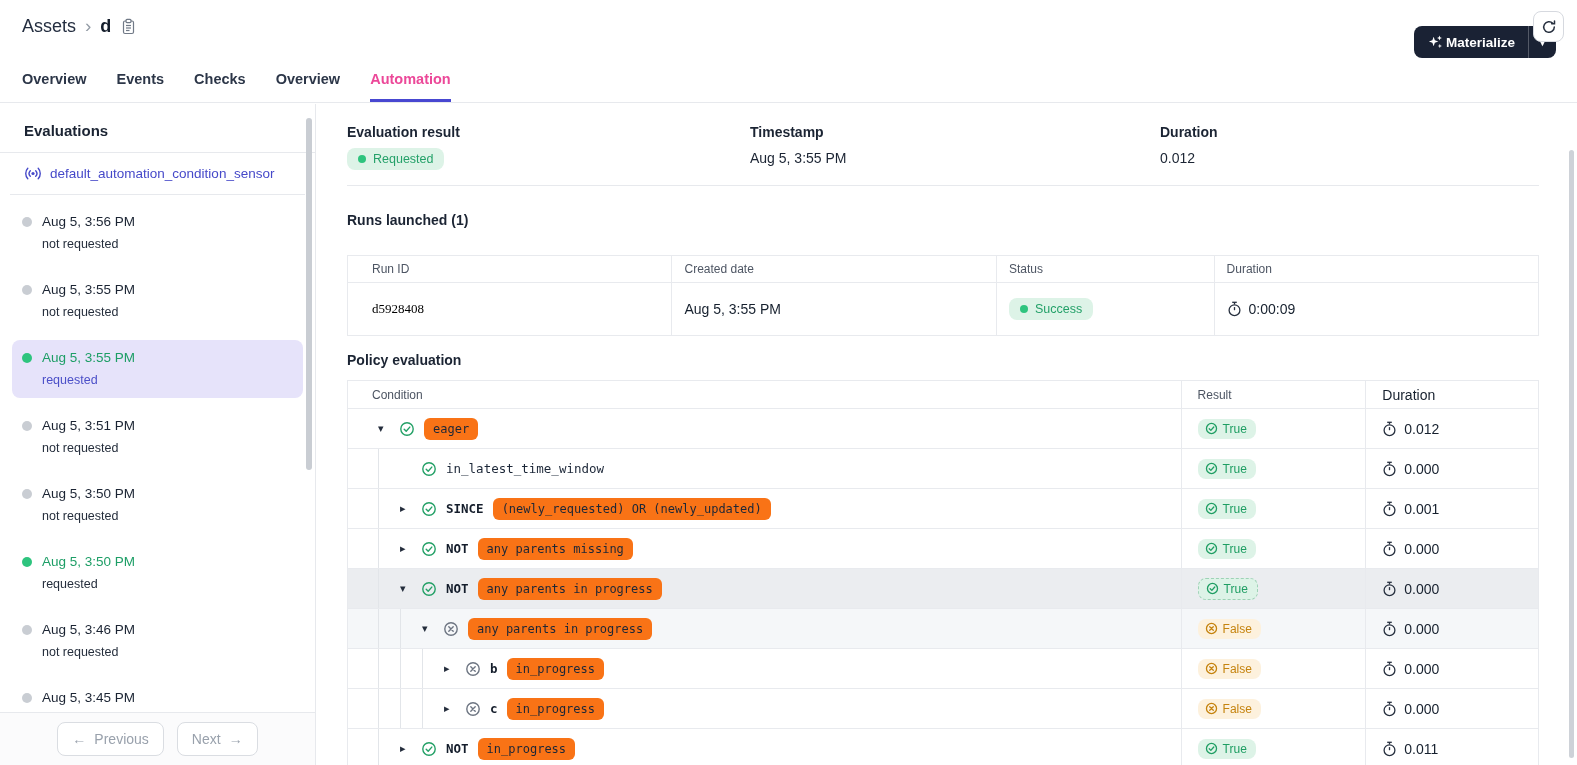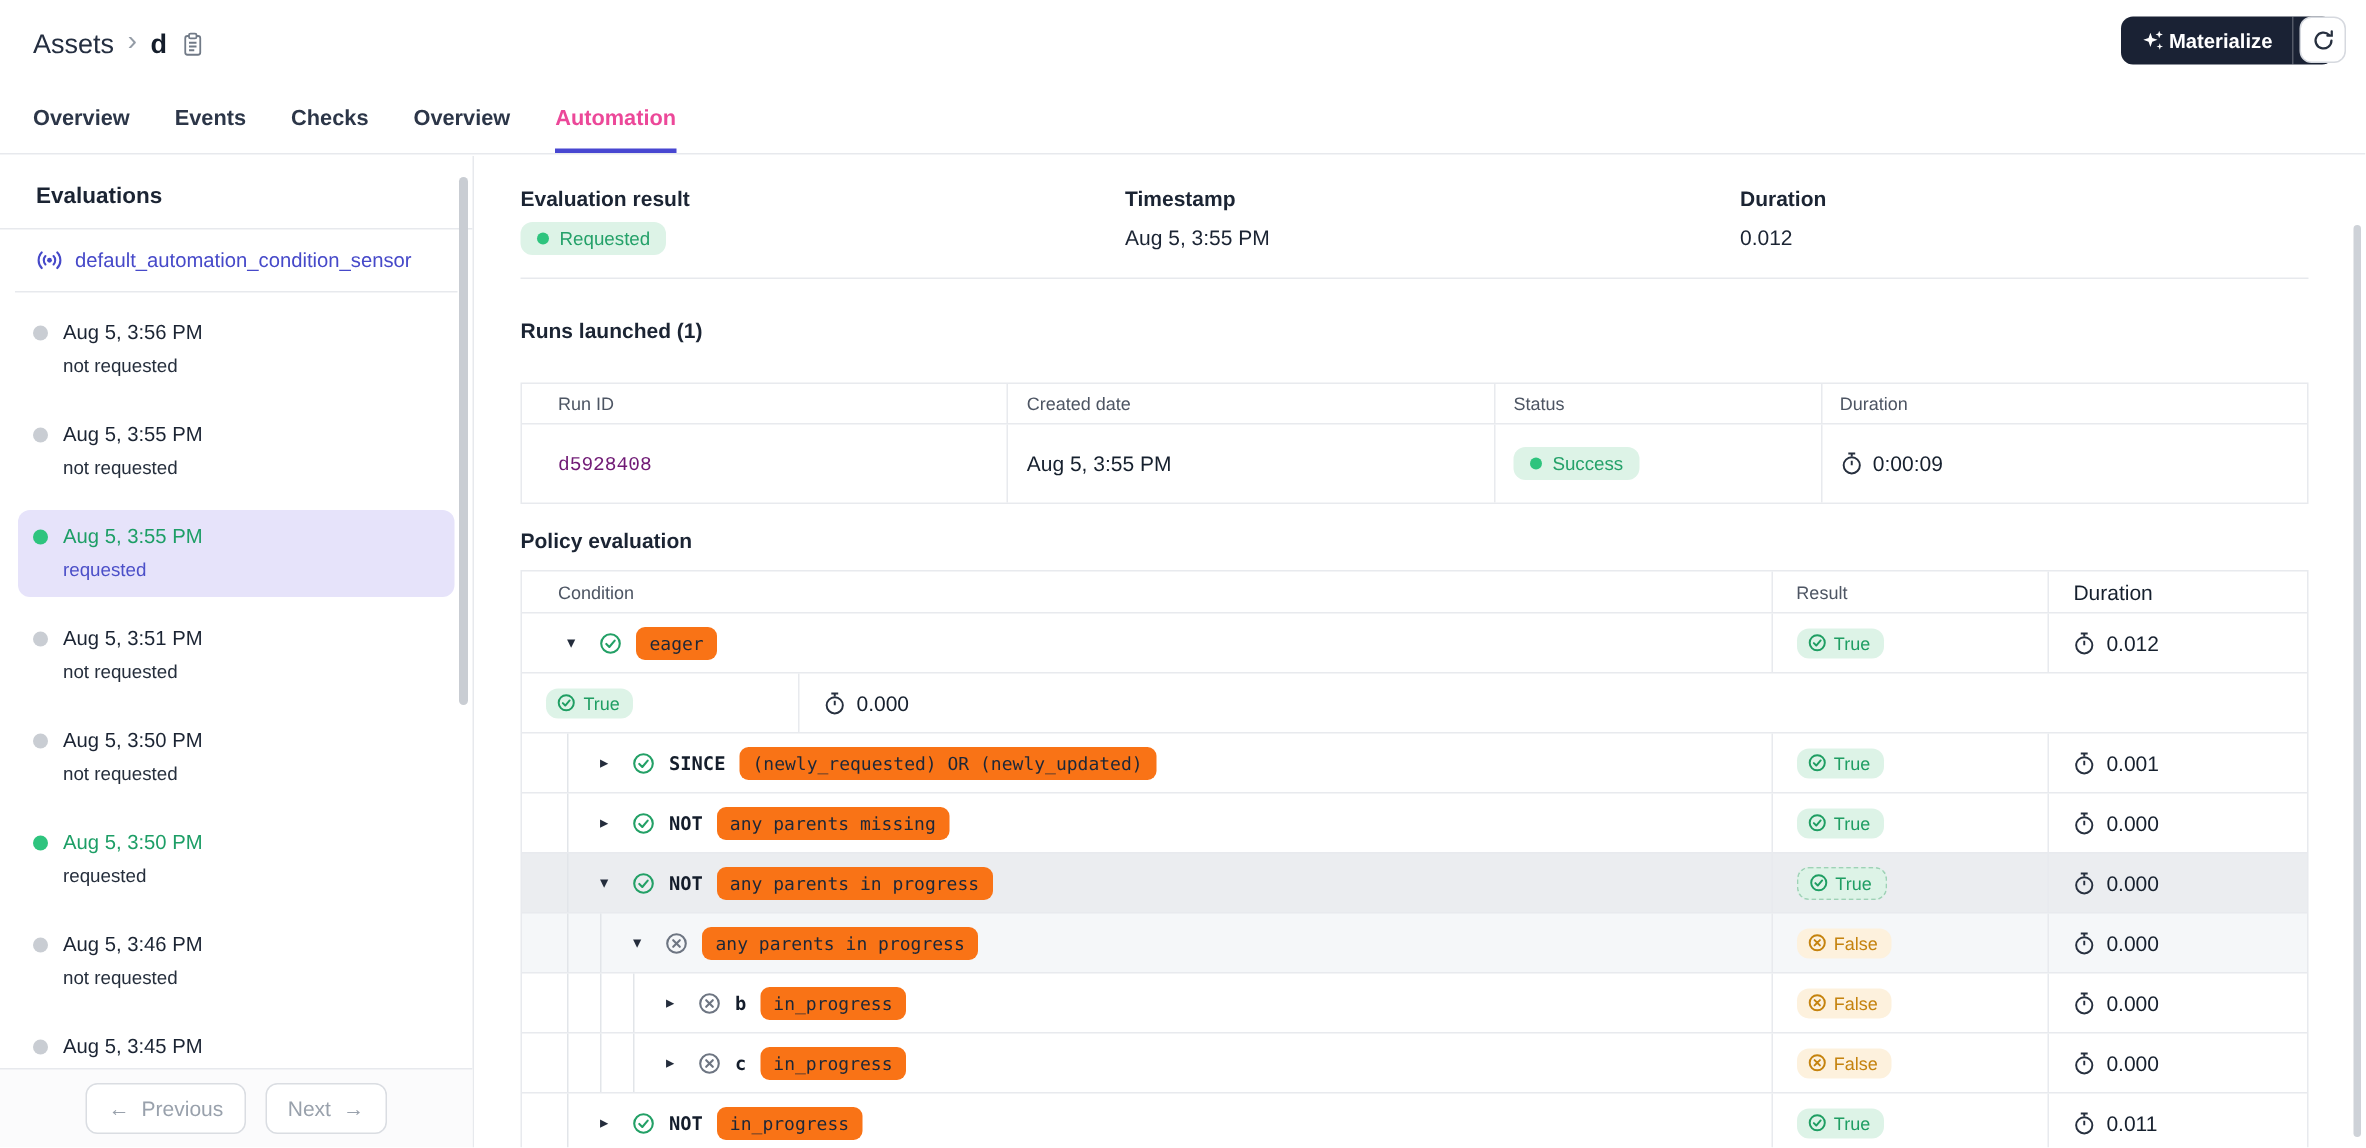--- a/index.html
+++ b/index.html
@@ -1,21 +1,21 @@
 <!DOCTYPE html>
 <html><head>
 <meta charset="utf-8">
 <style>
   html,body{margin:0;padding:0;width:1577px;height:765px;overflow:hidden;background:#fff;
     font-family:"Liberation Sans",sans-serif;color:#1b2433;-webkit-font-smoothing:antialiased;}
   .app{position:relative;width:1577px;height:765px;}
   button{font-family:inherit;cursor:pointer;}
 
   
-  .topbar{position:absolute;top:1px;left:0;right:0;height:56px;display:flex;align-items:center;}
+  .topbar{position:absolute;top:16px;left:0;right:0;height:56px;display:flex;align-items:flex-start;}
   .breadcrumb{margin-left:22px;display:flex;align-items:center;gap:9px;font-size:18px;}
   .bc-root{color:#242e40;font-weight:500;cursor:pointer;}
   .bc-sep{color:#949ca6;font-size:19px;margin-top:-2px;}
   .bc-current{font-weight:700;color:#141d2b;}
   .copy-ic{display:flex;align-items:center;margin-left:1px;cursor:pointer;}
   .materialize{position:absolute;right:21px;top:10px;height:32px;display:flex;background:#1a2234;border-radius:8px;overflow:hidden;}
   .mat-main{display:flex;align-items:center;gap:2px;padding:0 13px;color:#fff;font-size:13.5px;font-weight:600;background:transparent;border:none;border-right:1px solid rgba(255,255,255,.25);}
   .mat-caret{width:27px;color:#fff;background:transparent;border:none;font-size:10px;display:flex;align-items:center;justify-content:center;}
 
   
@@ -63,21 +63,21 @@
   .td{display:flex;align-items:center;box-sizing:border-box;border-right:1px solid #e8eaee;height:100%;}
   .td:last-child{border-right:none;}
 
   
   .runs-head{height:26px;}
   .runs-row{height:52px;}
   .rc1{width:325px;padding-left:24px;}
   .rc2{width:325px;padding-left:12px;}
   .rc3{width:218px;padding-left:12px;}
   .rc4{width:324px;padding-left:12px;}
-  .run-link{font-family:Liberation Mono, monospace;font-size:13px;color:#701a75;cursor:pointer;}
+  .run-link{font-family:Liberation Serif, serif;font-size:13px;color:#000000;cursor:pointer;}
   .cell-text{font-size:14px;color:#16202e;}
 
   
   .pol-head{height:27px;}
   .pol-row{height:39px;}
   .pc1{width:835px;padding-left:30px;}
   .pol-head .pc1{padding-left:24px;}
   .pc2{width:185px;padding-left:16px;}
   .pc3{width:172px;padding-left:16px;gap:7px;font-size:14px;color:#16202e;}
   .hl-hover{background:#ebedf0;}
@@ -328,20 +328,31 @@
                   <line x1="5.2" y1="1.3" x2="9.8" y2="1.3"></line>
                   <line x1="7.5" y1="1.3" x2="7.5" y2="3.4"></line>
                   <circle cx="7.5" cy="9.2" r="5.4"></circle>
                   <line x1="7.5" y1="9.2" x2="7.5" y2="6.1"></line>
                 </svg>
               </span>
               <span>0.012</span>
             </div>
           </div>
           <div class="trow pol-row">
+            <div class="td pc1">
+              <span class="guide"></span>
+              <button class="expander"></button>
+              <span class="cicon">
+                <svg width="16" height="16" viewBox="0 0 16 16" fill="none" stroke="#23a066" stroke-width="1.4">
+                  <circle cx="8" cy="8" r="6.2"></circle>
+                  <path d="M5.2 8.3l2 2 3.6-4.2" stroke-linecap="round" stroke-linejoin="round"></path>
+                </svg>
+              </span>
+              <span class="plain">in_latest_time_window</span>
+            </div>
             <div class="td pc2">
               <span class="badge b-true">
                 <svg width="13" height="13" viewBox="0 0 16 16" fill="none" stroke="#1f9e63" stroke-width="1.6">
                   <circle cx="8" cy="8" r="6.2"></circle>
                   <path d="M5.2 8.3l2 2 3.6-4.2" stroke-linecap="round" stroke-linejoin="round"></path>
                 </svg>
                 <span>True</span>
               </span>
             </div>
             <div class="td pc3">

